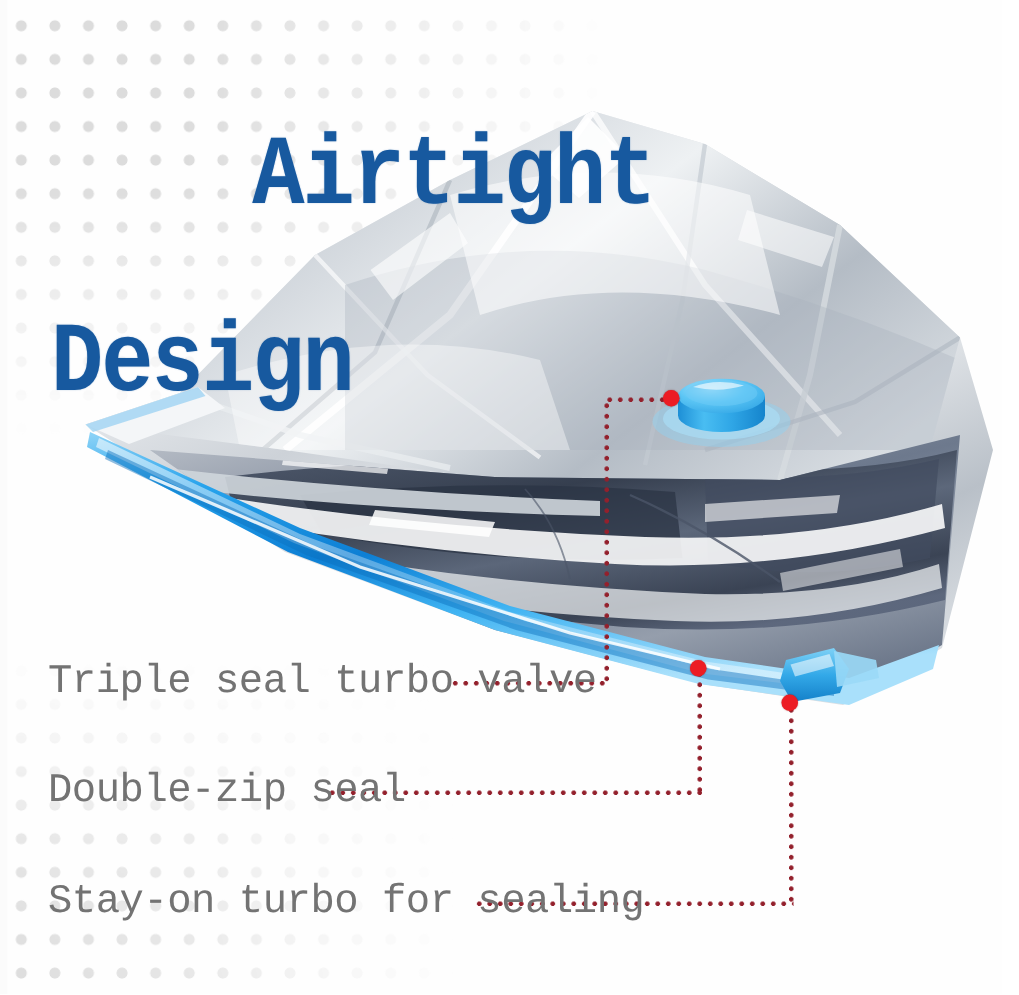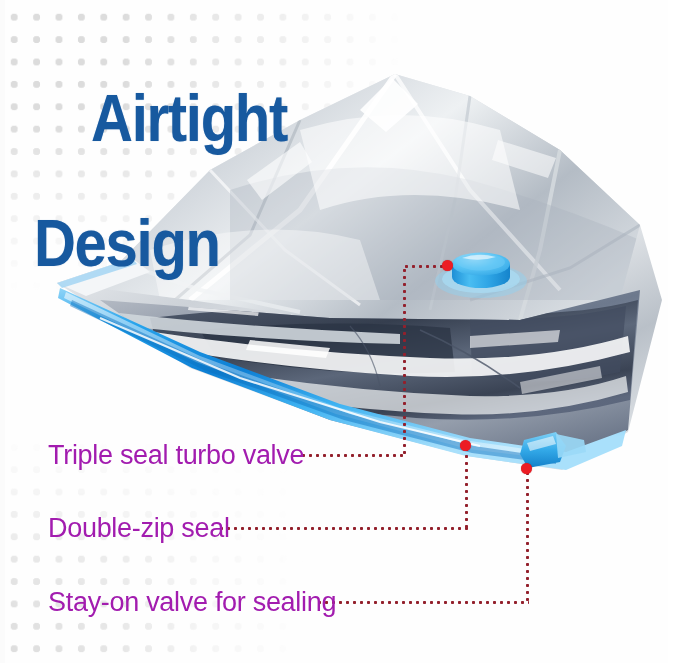--- a/index.html
+++ b/index.html
@@ -2,21 +2,21 @@
 <html><head>
 <meta charset="utf-8">
 <style>
   html,body{margin:0;padding:0;}
   body{
     width:679px;height:663px;
     background:#ffffff;
     font-family:"Liberation Sans", sans-serif;
     overflow:hidden;
   }
-  #stage{position:relative;width:668px;height:663px;background:#fefefe;overflow:hidden;}
+  #stage{position:relative;width:668px;height:663px;background:#fefefe;overflow:hidden;font-family:Liberation Mono, monospace;}
 
   
   .dots{
     position:absolute;
     background-image:radial-gradient(circle, #dcdcdc 3.4px, rgba(220,220,220,0) 3.9px);
     background-size:22.4px 22.4px;
     background-position:3px 6px;
     pointer-events:none;
   }
   #dots-top{
@@ -53,25 +53,24 @@
     text-shadow:0 0 1px rgba(23,89,159,.4);
   }
   #headline .l2{display:block;}
 
   
   #bag-photo{position:absolute;left:0;top:0;width:679px;height:663px;}
 
   
   .callout-label{
     position:absolute;
-    color:#a21caf;
+    color:#737373;
     font-size:27px;
     letter-spacing:-0.3px;
     white-space:nowrap;
-    margin-left:16px;
   }
   #label-valve{left:32px;top:440px;}
   #label-zip{left:32px;top:513px;text-align:right;}
   #label-clip{left:32px;top:587px;}
 
   
   .leader-h, .leader-v{position:absolute;}
   .leader-h{
     height:3px;
     background-image:radial-gradient(circle, #93202c 1.35px, rgba(147,32,44,0) 1.7px);
@@ -281,15 +280,15 @@
   <div class="leader-h" id="leader2-h"></div>
   <div class="leader-v" id="leader2-v"></div>
   <div class="node-dot" id="dot-zip"></div>
 
   <div class="leader-h" id="leader3-h"></div>
   <div class="leader-v" id="leader3-v"></div>
   <div class="node-dot" id="dot-clip"></div>
 
   <div class="callout-label" id="label-valve">Triple seal turbo valve</div>
   <div class="callout-label" id="label-zip">Double-zip seal</div>
-  <div class="callout-label" id="label-clip">Stay-on valve for sealing</div>
+  <div class="callout-label" id="label-clip">Stay-on turbo for sealing</div>
 
 </div>
 
 </body></html>

